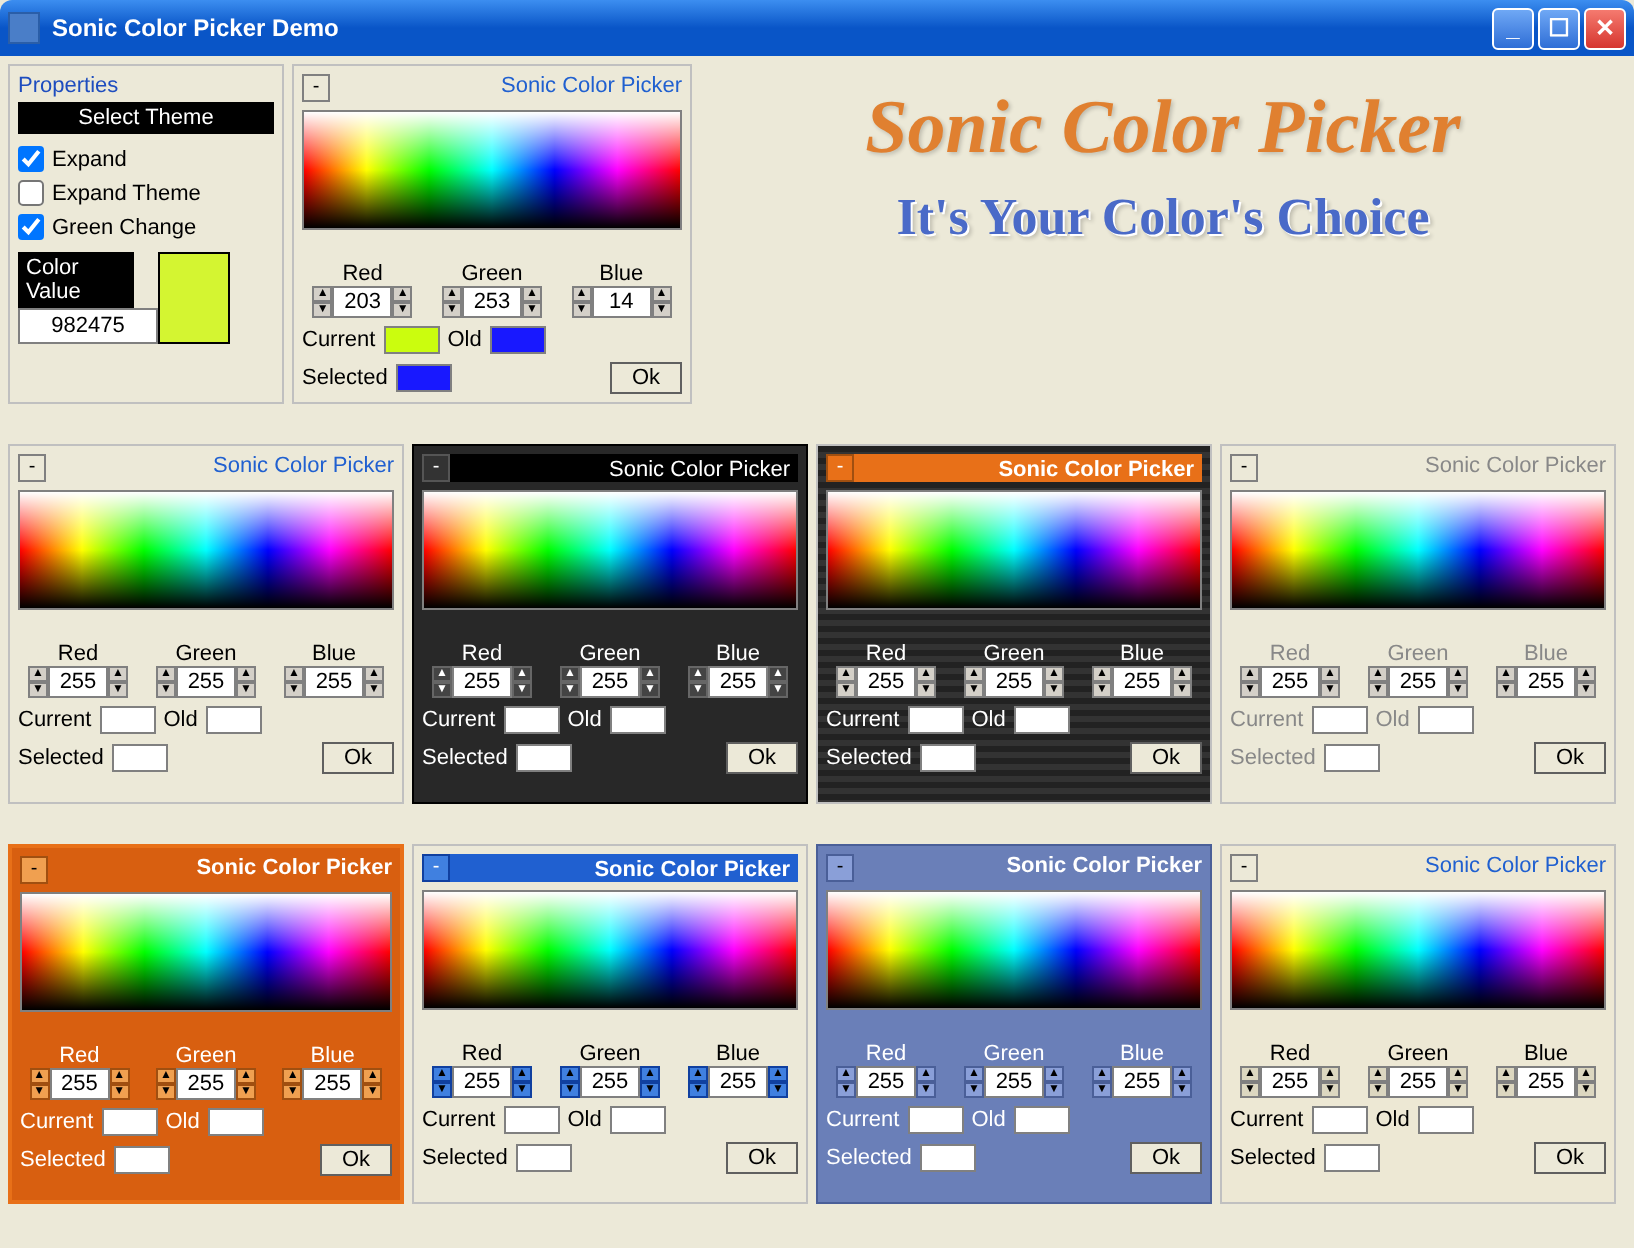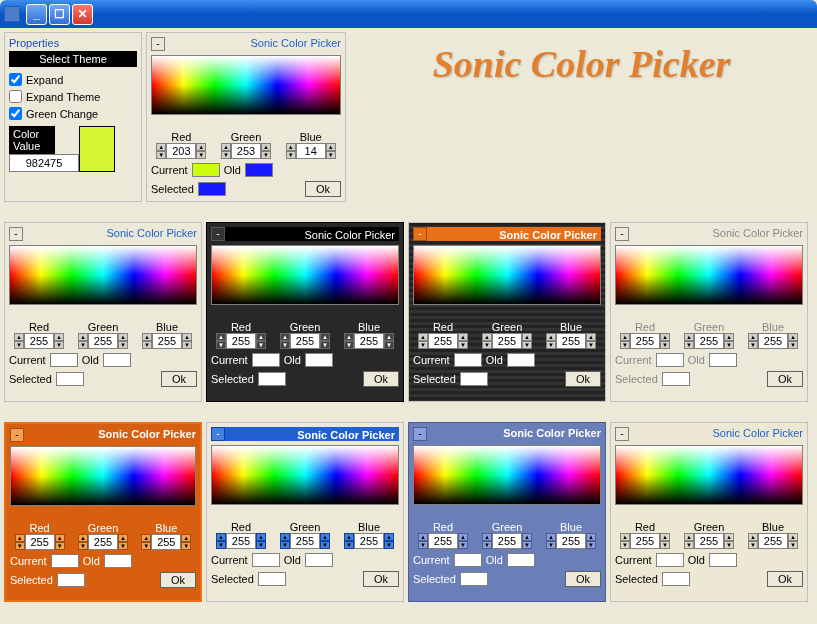--- a/index.html
+++ b/index.html
@@ -19,21 +19,21 @@
 .row1 { display: flex; gap: 4px; }
 
 .properties { width: 138px; border: 1px solid #c0c0c0; padding: 4px; background: #ece9d8; }
 .prop-title { color: #1e4dbf; font-size: 11px; margin-bottom: 2px; }
 .select-theme { background: black; color: white; text-align: center; font-size: 11px; padding: 2px; margin-bottom: 2px; }
 .theme-select { width: 100%; font-size: 11px; height: 20px; border: 1px solid #808080; background: white; }
 .checkboxes { margin-top: 6px; display: flex; flex-direction: column; gap: 4px; }
 .chk { display: flex; align-items: center; gap: 4px; font-size: 11px; }
 .chk input { width: 13px; height: 13px; }
 .color-value-row { display: flex; margin-top: 6px; align-items: stretch; }
-.cv-label { background: black; color: white; font-size: 11px; padding: 2px 4px; width: 46px; }
+.cv-label { background: black; color: white; font-size: 11px; padding: 2px 4px; width: 58px; }
 .cv-swatch { width: 36px; background: #d4f531; border: 1px solid black; }
 .cv-input { width: 70px; font-size: 11px; text-align: center; border: 1px solid #808080; height: 18px; }
 
 .picker { border: 1px solid #c0c0c0; padding: 4px; position: relative; }
 .picker-toggle { position: absolute; top: 4px; left: 4px; width: 14px; height: 14px; border: 1px solid #808080; background: #ece9d8; font-size: 10px; text-align: center; line-height: 12px; cursor: pointer; }
 .picker-title { text-align: right; color: #2060d0; font-size: 11px; margin-bottom: 4px; height: 14px; }
 .spectrum { width: 100%; height: 60px; background: linear-gradient(to right, red, yellow, lime, cyan, blue, magenta, red); position: relative; border: 1px solid #808080; }
 .spectrum::before { content:''; position:absolute; inset:0; background: linear-gradient(to bottom, white 0%, transparent 50%, black 100%); }
 .rgb-row { display: flex; gap: 4px; margin-top: 16px; justify-content: space-around; }
 .rgb-col { display: flex; flex-direction: column; align-items: center; flex:1; }
@@ -84,20 +84,21 @@
 .theme-slate .rgb-spinner span { background: #8a9fd8; border-color: #4a5f98; }
 
 .theme-cream { background: #ede8d4; }
 .theme-cream .rgb-spinner span { background: #dcd7c0; }
 </style>
 </head>
 <body>
 
 <div class="titlebar">
   <div class="titlebar-icon"></div>
+  <div class="titlebar-text">Sonic Color Picker Demo</div>
   <div class="titlebar-btns">
     <div class="tb-btn tb-min">_</div>
     <div class="tb-btn tb-max">☐</div>
     <div class="tb-btn tb-close">✕</div>
   </div>
 </div>
 
 <div class="content">
   <div class="row1">
     <div class="properties">
@@ -182,20 +183,21 @@
         </div>
       <div class="bottom-row">
           <span>Selected</span>
           <div class="swatch" style="background:#1818ff"></div>
           <button class="ok-btn">Ok</button>
         </div>
     </div>
 
     <div class="brand">
       <div class="brand-title">Sonic Color Picker</div>
+      <div class="brand-sub">It's Your Color's Choice</div>
     </div>
   </div>
 
   <div class="row2" id="row2">
       <div class="picker ">
     <div class="picker-toggle">-</div>
     <div class="picker-title">Sonic Color Picker</div>
     <div class="spectrum"></div>
     <div class="rgb-row">
       <div class="rgb-col">

